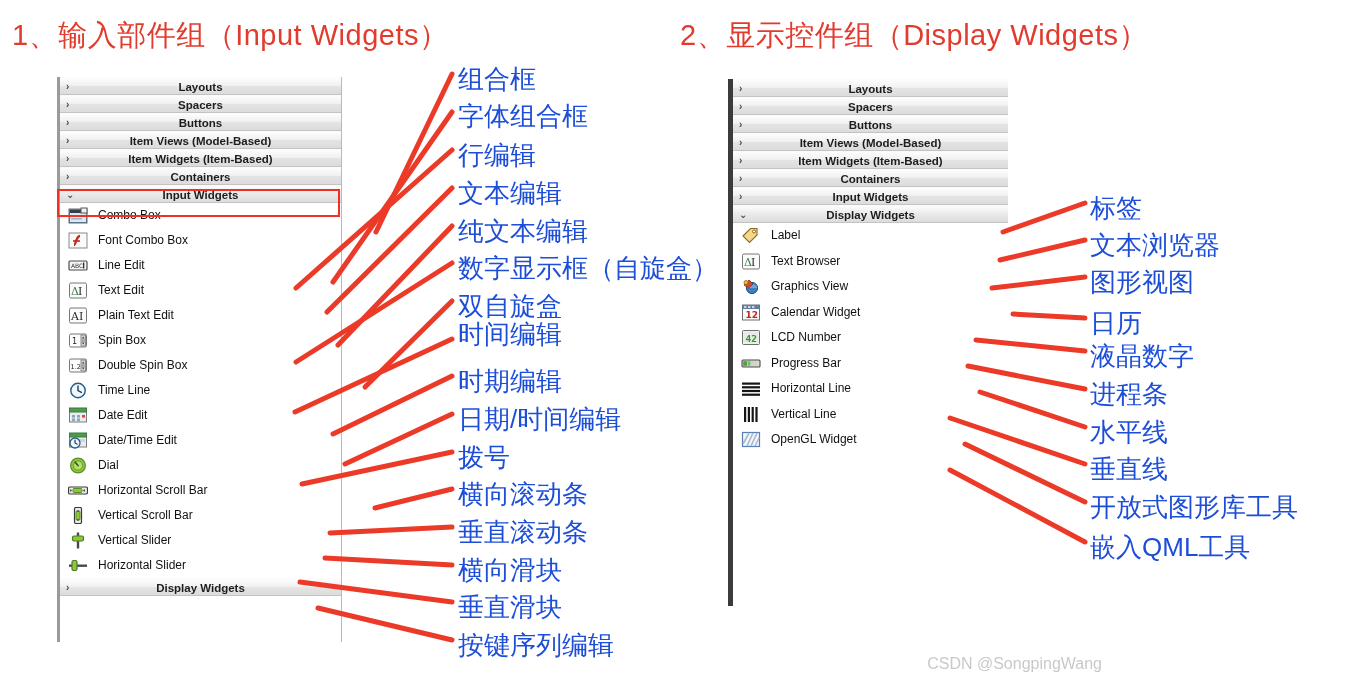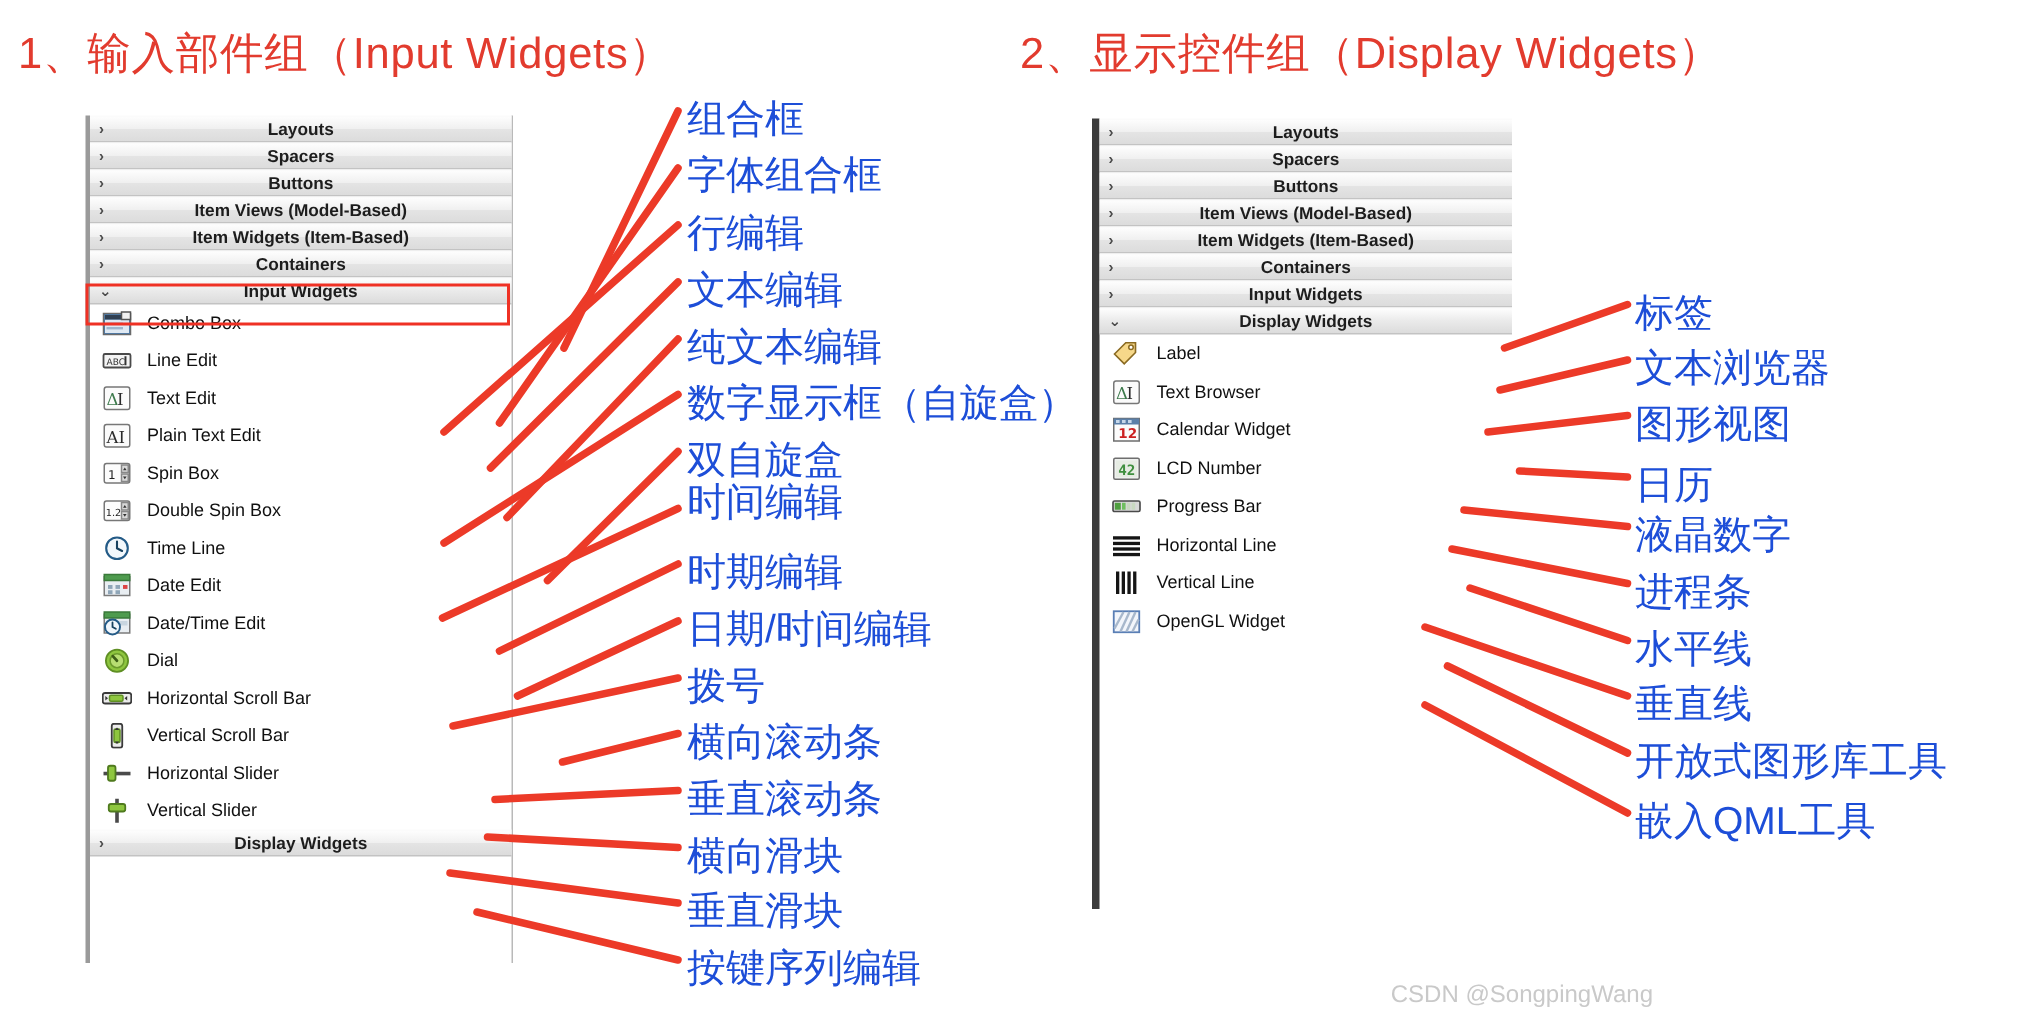--- a/index.html
+++ b/index.html
@@ -138,20 +138,27 @@
               <rect x="1" y="2" width="18" height="14" fill="#4a7fb5" stroke="#6a6a6a"></rect>
               <rect x="2" y="6" width="16" height="9" fill="#dfe9f3"></rect>
               <rect x="2" y="3" width="16" height="3" fill="#2f3f52"></rect>
               <rect x="13" y="1" width="6" height="5" fill="#f2f2f2" stroke="#555"></rect>
               <rect x="3" y="8" width="11" height="1.6" fill="#9fb6cd"></rect>
               <rect x="3" y="11" width="11" height="1.6" fill="#9fb6cd"></rect>
             </svg>
           </span><span>Combo Box</span></div>
         <div class="item-row"><span class="ico">
             <svg width="20" height="17" viewBox="0 0 20 17">
+              <rect x="1" y="1" width="18" height="15" fill="#fafafa" stroke="#8a8a8a"></rect>
+              <path d="M6 13 C8 13 8 4 12 4" stroke="#c22b1e" stroke-width="2.3" fill="none"></path>
+              <path d="M5 9 L12 9" stroke="#c22b1e" stroke-width="1.6"></path>
+            </svg>
+          </span><span>Font Combo Box</span></div>
+        <div class="item-row"><span class="ico">
+            <svg width="20" height="17" viewBox="0 0 20 17">
               <rect x="1" y="4" width="18" height="9" rx="1" fill="#f4f4f4" stroke="#4a4a4a" stroke-width="1.2"></rect>
               <text x="3" y="11" font-family="DejaVu Sans" font-size="6" fill="#333">ABC</text>
               <rect x="15" y="5.5" width="1.3" height="6" fill="#333"></rect>
             </svg>
           </span><span>Line Edit</span></div>
         <div class="item-row"><span class="ico">
             <svg width="20" height="17" viewBox="0 0 20 17">
               <rect x="1.5" y="1" width="17" height="15" rx="1.5" fill="#fbfbfb" stroke="#777"></rect>
               <text x="3" y="13" font-family="DejaVu Serif" font-size="11" fill="#3d7a4c">Δ</text>
               <text x="10" y="13" font-family="DejaVu Serif" font-size="11" fill="#2a2a2a">I</text>
@@ -227,30 +234,30 @@
         <div class="item-row"><span class="ico">
             <svg width="20" height="17" viewBox="0 0 20 17">
               <rect x="6.5" y="0.5" width="7" height="16" rx="1.5" fill="#ececec" stroke="#3a3a3a" stroke-width="1.2"></rect>
               <rect x="8" y="4" width="4" height="9" rx="1" fill="#8ec63f" stroke="#5f8f24"></rect>
               <path d="M10 3 L8.5 4.6 L11.5 4.6 Z" fill="#333"></path>
               <path d="M10 14 L8.5 12.4 L11.5 12.4 Z" fill="#333"></path>
             </svg>
           </span><span>Vertical Scroll Bar</span></div>
         <div class="item-row"><span class="ico">
             <svg width="20" height="17" viewBox="0 0 20 17">
+              <rect x="8.8" y="0.5" width="2.4" height="16" fill="#4a4a4a"></rect>
+              <rect x="4.5" y="4" width="11" height="5" rx="1.5" fill="#8ec63f" stroke="#4f7a1e" stroke-width="1.2"></rect>
+            </svg>
+          </span><span>Vertical Slider</span></div>
+        <div class="item-row"><span class="ico">
+            <svg width="20" height="17" viewBox="0 0 20 17">
               <rect x="1" y="7.5" width="18" height="2.4" fill="#4a4a4a"></rect>
               <rect x="4" y="3.5" width="5" height="10" rx="1.5" fill="#8ec63f" stroke="#4f7a1e" stroke-width="1.2"></rect>
             </svg>
           </span><span>Horizontal Slider</span></div>
-        <div class="item-row"><span class="ico">
-            <svg width="20" height="17" viewBox="0 0 20 17">
-              <rect x="8.8" y="0.5" width="2.4" height="16" fill="#4a4a4a"></rect>
-              <rect x="4.5" y="4" width="11" height="5" rx="1.5" fill="#8ec63f" stroke="#4f7a1e" stroke-width="1.2"></rect>
-            </svg>
-          </span><span>Vertical Slider</span></div>
       </div>
     <div id="input-cats-below">
         <div class="cat-row"><span class="arrow">›</span><span>Display Widgets</span></div>
       </div>
   </div>
 
   <div id="selection-box"></div>
 
   <div class="panel" id="panel-display">
     <div id="display-cats-above">
@@ -270,20 +277,28 @@
               <circle cx="13" cy="4.5" r="1.5" fill="#fff" stroke="#8a6a22"></circle>
             </svg>
           </span><span>Label</span></div>
         <div class="item-row"><span class="ico">
             <svg width="20" height="17" viewBox="0 0 20 17">
               <rect x="1.5" y="1" width="17" height="15" rx="1.5" fill="#fbfbfb" stroke="#777"></rect>
               <text x="3" y="13" font-family="DejaVu Serif" font-size="11" fill="#3d7a4c">Δ</text>
               <text x="10" y="13" font-family="DejaVu Serif" font-size="11" fill="#2a2a2a">I</text>
             </svg>
           </span><span>Text Browser</span></div>
+        <div class="item-row"><span class="ico">
+            <svg width="20" height="17" viewBox="0 0 20 17">
+              <circle cx="11" cy="10" r="5.6" fill="#3d7fc1" stroke="#1f4e80"></circle>
+              <path d="M5.6 10 a5.6 5.6 0 0 1 10.8 0" fill="#6fb2e6" opacity="0.8"></path>
+              <path d="M3 7 L8 2 L12 6 L7.5 10 Z" fill="#d24a2e" stroke="#8a2a14" stroke-width="0.8"></path>
+              <circle cx="5" cy="4.5" r="2" fill="#f0c03a" stroke="#8a6a10" stroke-width="0.8"></circle>
+            </svg>
+          </span><span>Graphics View</span></div>
         <div class="item-row"><span class="ico">
             <svg width="20" height="17" viewBox="0 0 20 17">
               <rect x="1.5" y="1" width="17" height="15" fill="#fcfcfc" stroke="#6e6e6e"></rect>
               <rect x="1.5" y="1" width="17" height="4" fill="#5b7fa8"></rect>
               <rect x="3" y="2" width="2.4" height="2" fill="#c7d8ea"></rect>
               <rect x="7" y="2" width="2.4" height="2" fill="#c7d8ea"></rect>
               <rect x="11" y="2" width="2.4" height="2" fill="#c7d8ea"></rect>
               <text x="4.5" y="14" font-family="DejaVu Sans" font-size="9" font-weight="bold" fill="#cc2222">12</text>
             </svg>
           </span><span>Calendar Widget</span></div>

